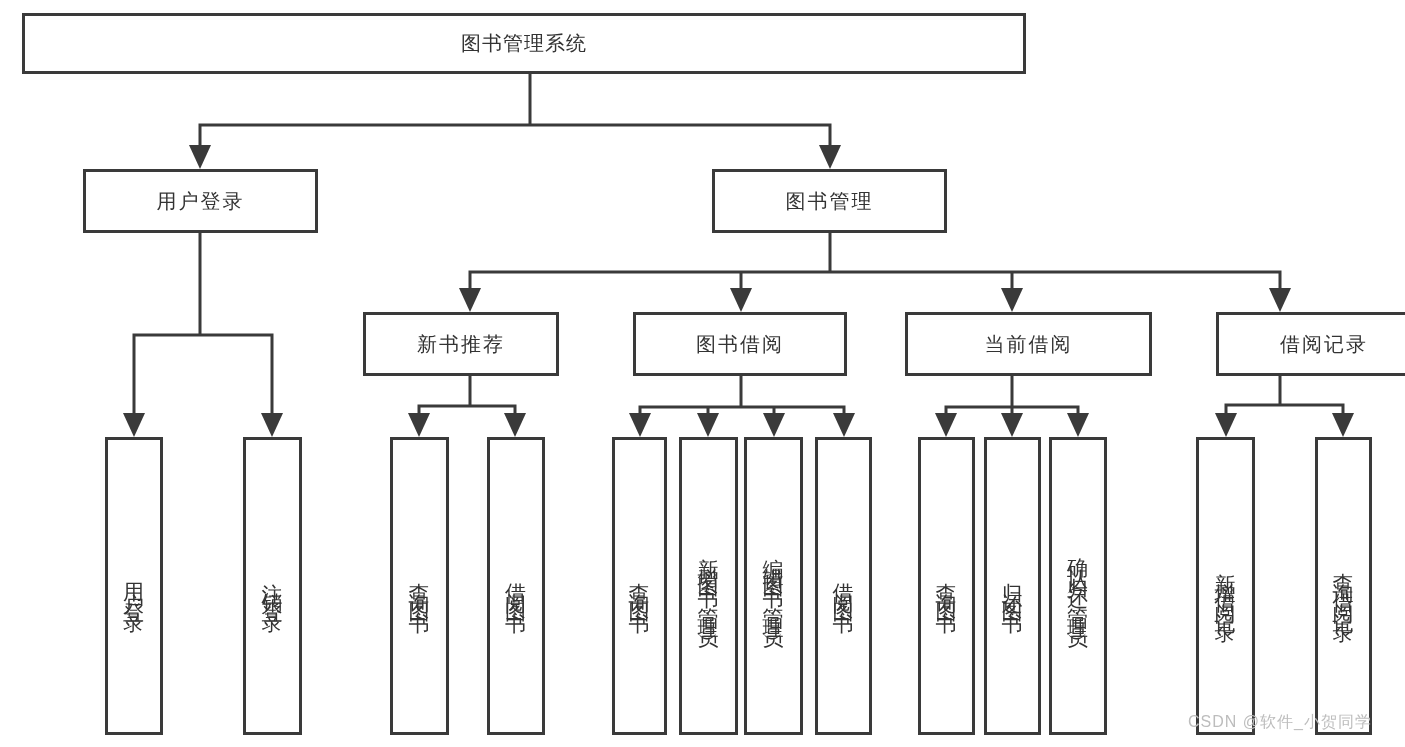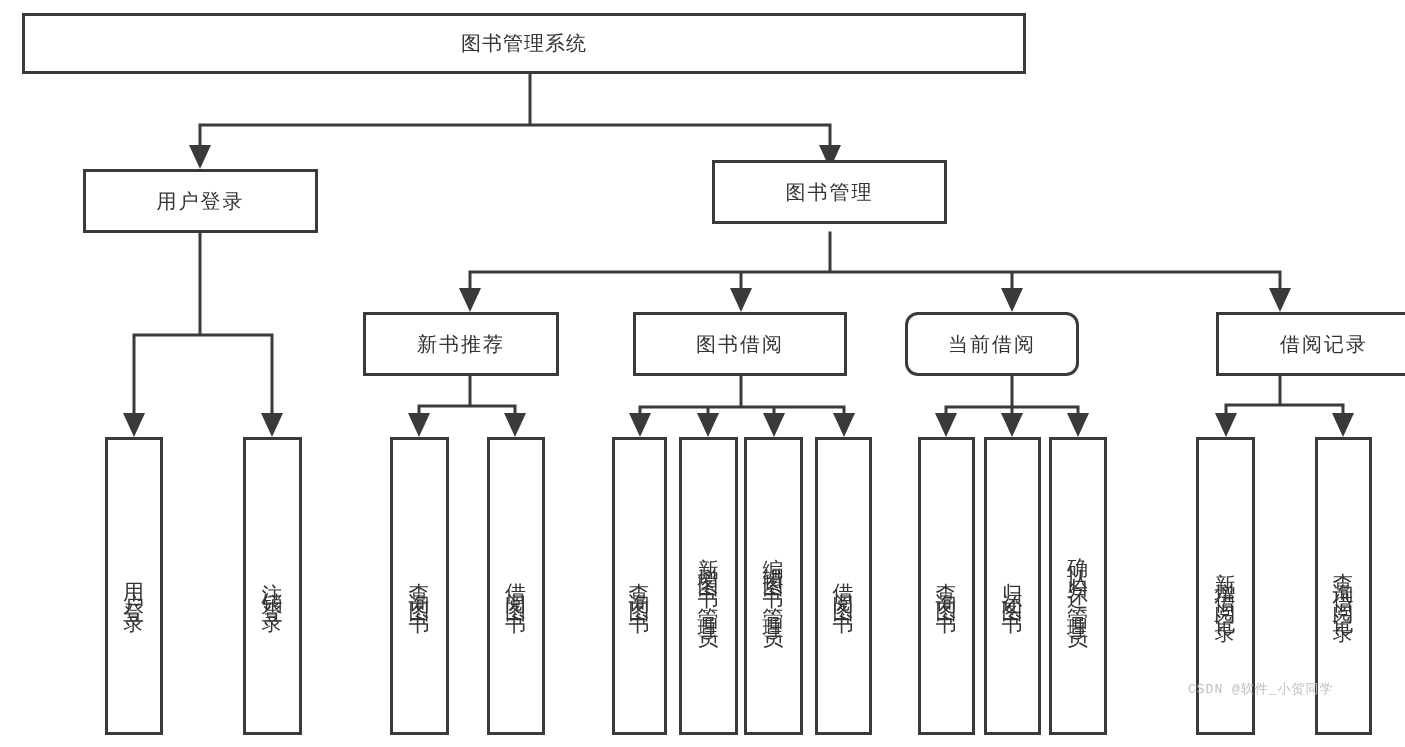--- a/index.html
+++ b/index.html
@@ -26,27 +26,26 @@
   .leaf .vtext{
     writing-mode:vertical-rl;
     text-orientation:mixed;
     letter-spacing:10px;
     line-height:1;
     white-space:nowrap;
   }
   .root-title{letter-spacing:1px;}
   .watermark{
     position:absolute;
-    left:1188px;top:680px;
-    font-size:13px;
+    left:1188px;top:712px;
+    font-size:16px;
     color:var(--wm,#bdbdbd);
     letter-spacing:1px;
     z-index:3;
     white-space:nowrap;
-    font-family:Liberation Mono, monospace;
   }
 </style>
 </head>
 <body>
 
 <div class="canvas" style="--line: #3a3a3a; --text: #333333; --wm: #bdbdbd; --bg: #ffffff;">
 
   <svg class="wires" viewBox="0 0 1405 747" xmlns="http://www.w3.org/2000/svg">
     <g>
       <path class="stem" d="M530 74 V125 M200 125 H830 M200 125 V148 M830 125 V148"></path>
@@ -90,31 +89,31 @@
     </g>
   </svg>
 
   <div class="node" style="left:22px;top:13px;width:1004px;height:61px;align-items:center;">
     <span class="root-title">图书管理系统</span>
   </div>
 
   <div class="node" style="left:83px;top:169px;width:235px;height:64px;">
     <span>用户登录</span>
   </div>
-  <div class="node" style="left:712px;top:160px;width:235px;height:64px;">
+  <div class="node" style="left:712px;top:169px;width:235px;height:64px;">
     <span>图书管理</span>
   </div>
 
   <div class="node" style="left:363px;top:312px;width:196px;height:64px;">
     <span>新书推荐</span>
   </div>
   <div class="node" style="left:633px;top:312px;width:214px;height:64px;align-items:center;">
     <span>图书借阅</span>
   </div>
-  <div class="node" style="left:905px;top:312px;width:174px;height:64px;border-radius:13px;">
+  <div class="node" style="left:905px;top:312px;width:247px;height:64px;">
     <span>当前借阅</span>
   </div>
   <div class="node" style="left:1172px;top:312px;width:216px;height:64px;margin-left:44px;">
     <span>借阅记录</span>
   </div>
 
   <div class="node leaf" style="left:105px;top:437px;width:58px;height:298px;">
     <span class="vtext">用户登录</span>
   </div>
   <div class="node leaf" style="left:243px;top:437px;width:59px;height:298px;">

